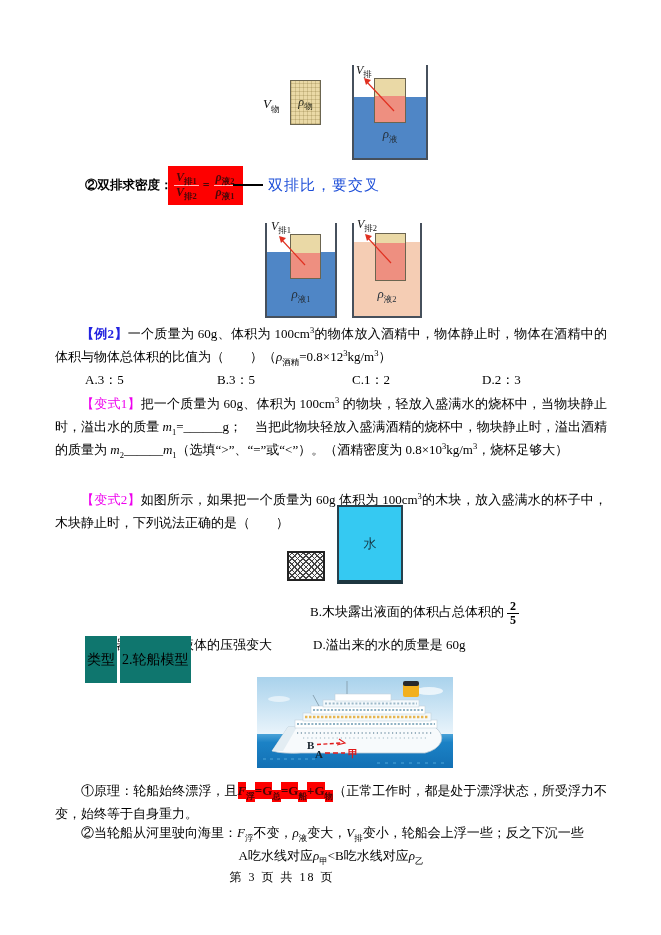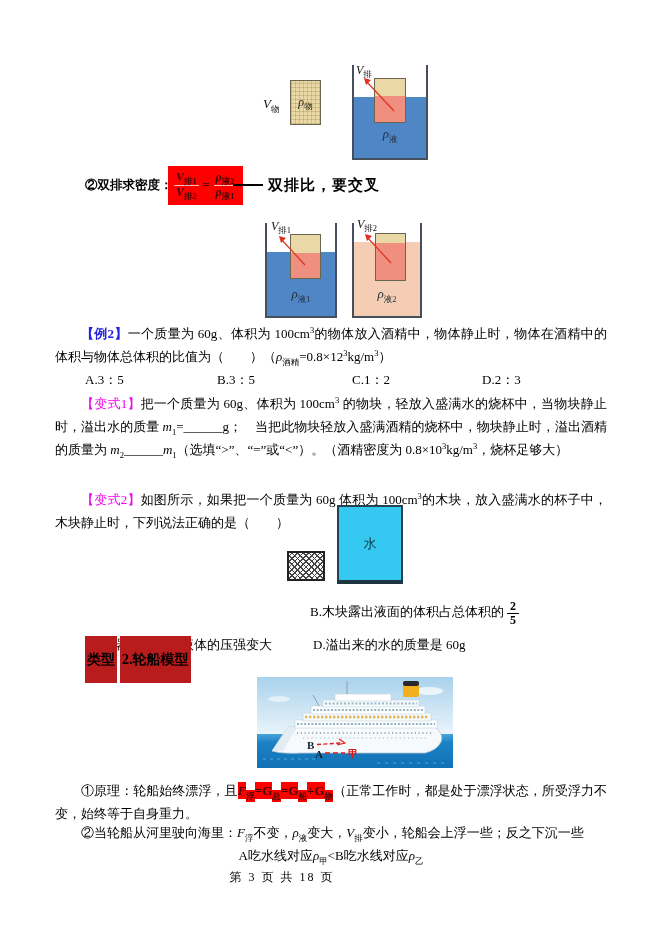--- a/index.html
+++ b/index.html
@@ -7,21 +7,21 @@
         font-family:"Liberation Serif","DejaVu Serif",serif;color:#000;}
   .abs{position:absolute;}
   p.doc{position:absolute;left:55px;width:552px;margin:0;font-size:13px;line-height:23px;
         text-align:justify;text-indent:2em;}
   sub{font-size:8.5px;line-height:0;}
   sup{font-size:8.5px;line-height:0;}
   .it{font-style:italic;}
   .blue{color:#2323e0;font-weight:bold;}
   .mag{color:#ee00ee;font-weight:normal;}
   .hlred{background:#fe0000;color:#4a0404;font-weight:bold;padding:1px 0;}
-  .hlcyan{background:#b91c1c;font-weight:bold;padding:16px 2px;}
+  .hlcyan{background:#0f766e;font-weight:normal;padding:16px 2px;}
   
   .beaker{position:absolute;border:2px solid #46505c;border-top:none;background:#fff;}
   .water{position:absolute;left:0;right:0;bottom:0;}
   .fl-label{position:absolute;font-size:12px;color:#111;white-space:nowrap;}
   .rho-label{position:absolute;left:0;right:0;text-align:center;font-size:13px;color:#26303a;}
   .tanblock{border:1px solid #6b6550;
      background-image:repeating-linear-gradient(0deg,rgba(120,100,40,.22) 0 1px,transparent 1px 4px),
                       repeating-linear-gradient(90deg,rgba(120,100,40,.22) 0 1px,transparent 1px 4px);
      background-color:#ead9a6;}
   .twopart{position:absolute;border:1px solid #6b6550;
@@ -31,21 +31,21 @@
   
   .fraceq{position:absolute;left:168px;top:166px;background:#fe0000;padding:3px 6px;
           display:flex;align-items:center;gap:4px;height:33px;}
   .frac{display:inline-flex;flex-direction:column;align-items:center;font-size:12px;
         font-weight:bold;color:#4a0808;line-height:1.15;}
   .frac .num{border-bottom:1px solid #ffbdbd;padding:0 2px;}
   .frac .den{padding:0 2px;}
   .frac .it{font-style:italic;}
   .eqsign{color:#4a0808;font-weight:bold;font-size:12px;}
   .connector{position:absolute;left:233px;top:184px;width:30px;height:2px;background:#000;}
-  .fnote{position:absolute;left:268px;top:176px;color:#000000;font-weight:bold;font-size:15px;
+  .fnote{position:absolute;left:268px;top:176px;color:#1d4ed8;font-weight:normal;font-size:15px;
          font-family:"Liberation Sans",sans-serif;letter-spacing:1px;}
   .flabel{position:absolute;left:85px;top:177px;font-weight:bold;font-size:12.5px;}
   
   .minifrac{display:inline-flex;flex-direction:column;align-items:center;vertical-align:middle;
             font-weight:bold;font-size:12px;line-height:1.05;margin-left:3px;}
   .minifrac .num{border-bottom:1.5px solid #000;padding:0 3px;}
   
   .hatched{position:absolute;left:287px;top:551px;width:34px;height:26px;border:2px solid #222;
      background-image:repeating-linear-gradient(45deg,#444 0 1px,transparent 1px 4px),
                       repeating-linear-gradient(-45deg,#444 0 1px,transparent 1px 4px);

